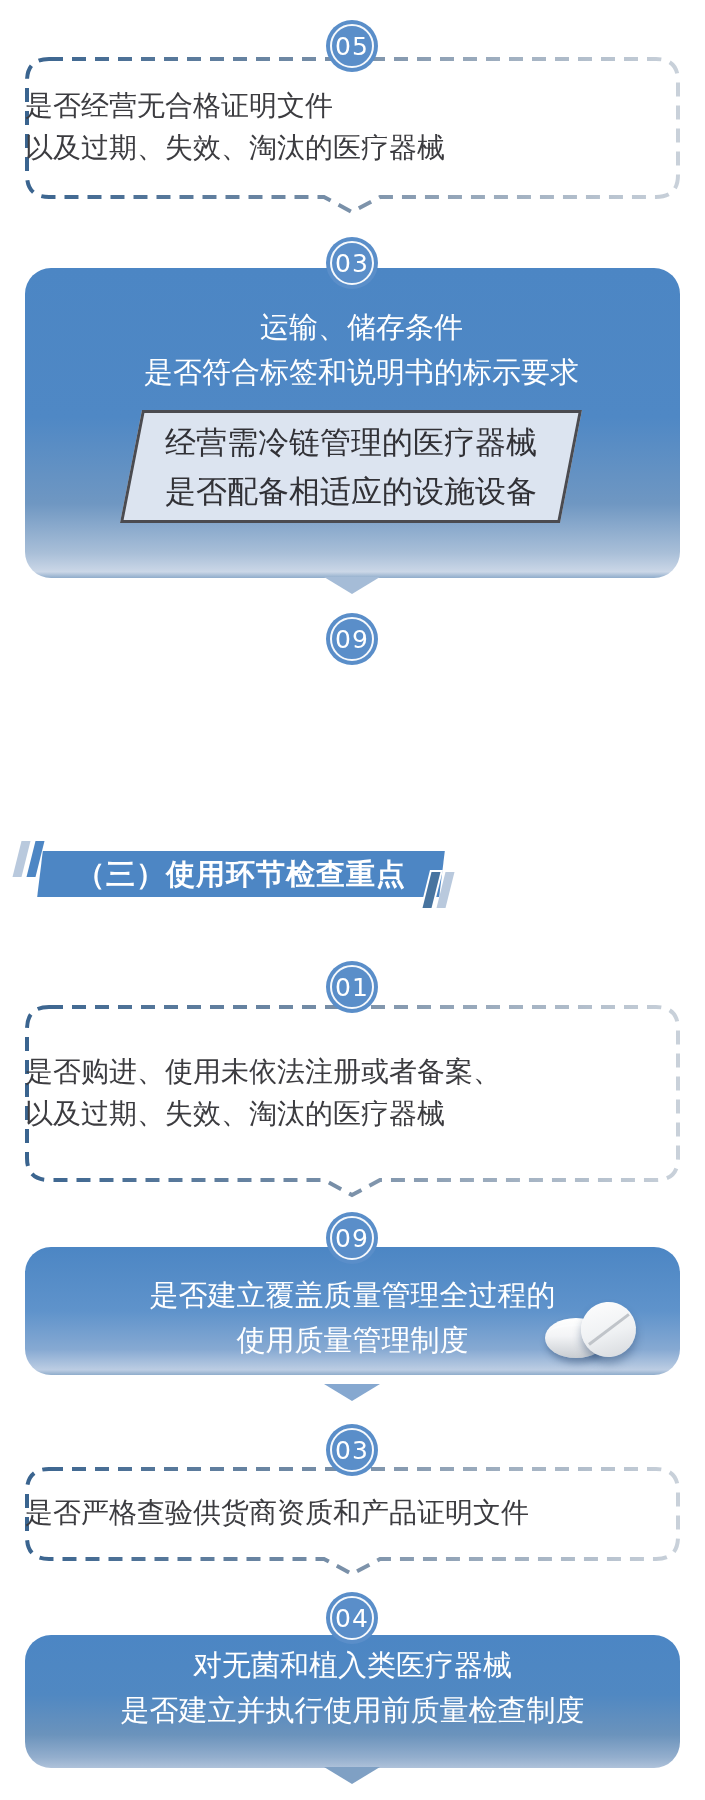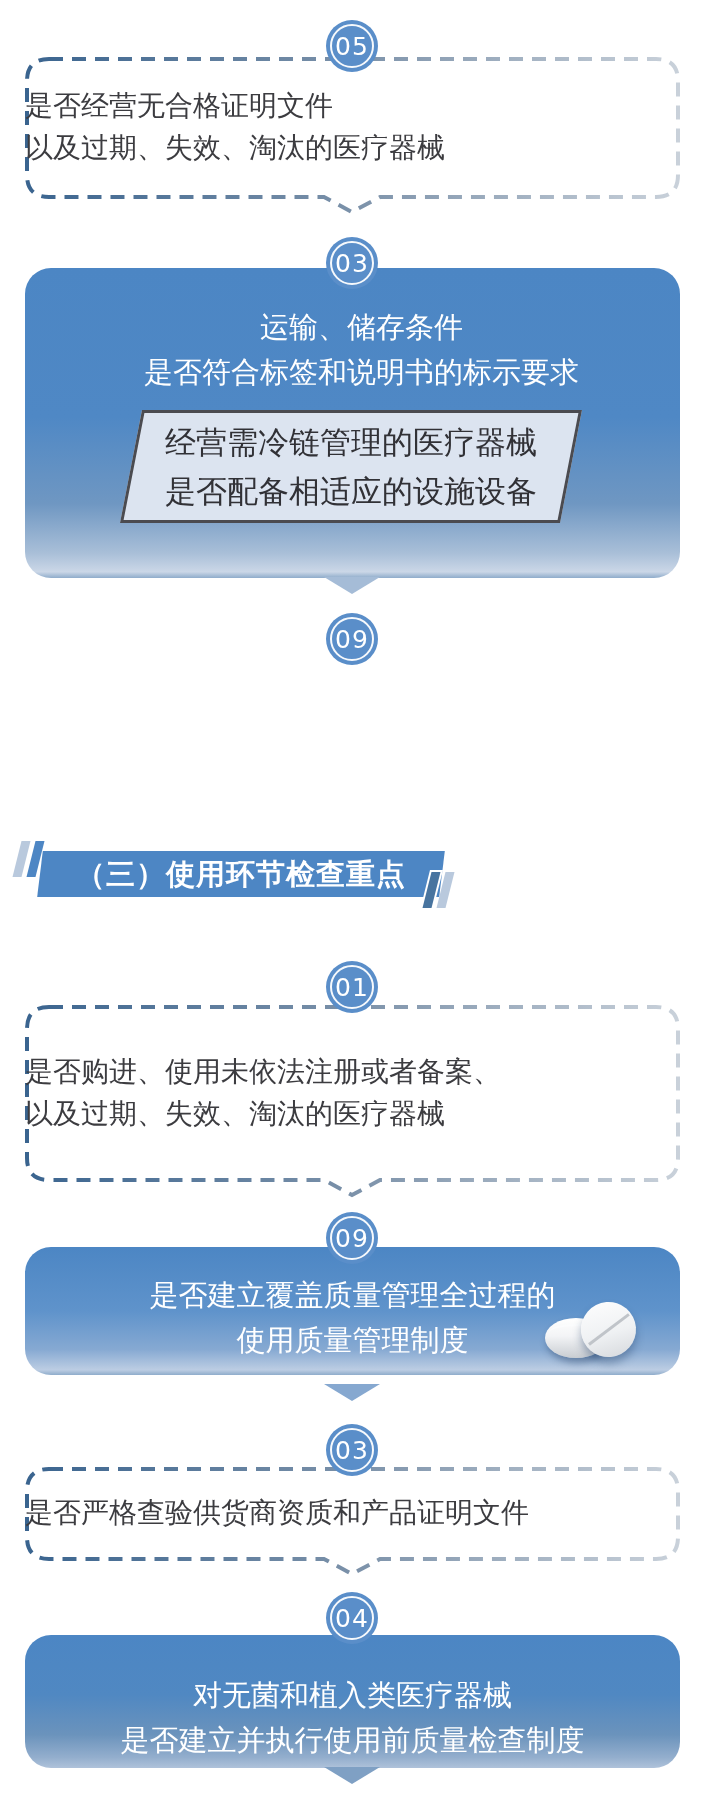--- a/index.html
+++ b/index.html
@@ -48,21 +48,21 @@
     top:1247px; height:128px;
     background:linear-gradient(180deg,#4c86c4 0%,#5f93cb 50%,#86a9d2 80%,#bccde3 96%,#8facCB 100%);
   }
   .box-04 {
     top:1635px; height:133px;
     background:linear-gradient(180deg,#4c86c4 0%,#5088c2 45%,#6b93bc 75%,#93aecd 92%,#afc2da 100%);
   }
   .solid-line { font-size:29px; line-height:45px; }
   .box-06 .solid-lines { padding-top:37px; }
   .box-02 .solid-lines { padding-top:26px; }
-  .box-04 .solid-lines { padding-top:38px;font-family:Liberation Serif, serif; }
+  .box-04 .solid-lines { padding-top:8px;font-family:Liberation Serif, serif; }
 
   .tab {
     position:absolute; left:324px; width:0; height:0; z-index:2;
     border-left:28px solid transparent; border-right:28px solid transparent;
   }
   .tab-06 { top:577px; border-top:17px solid #a5bcd7; }
   .tab-02 { top:1384px; border-top:17px solid #86a8d0; }
   .tab-04 { top:1767px; border-top:17px solid #7fa0c4; }
 
   

